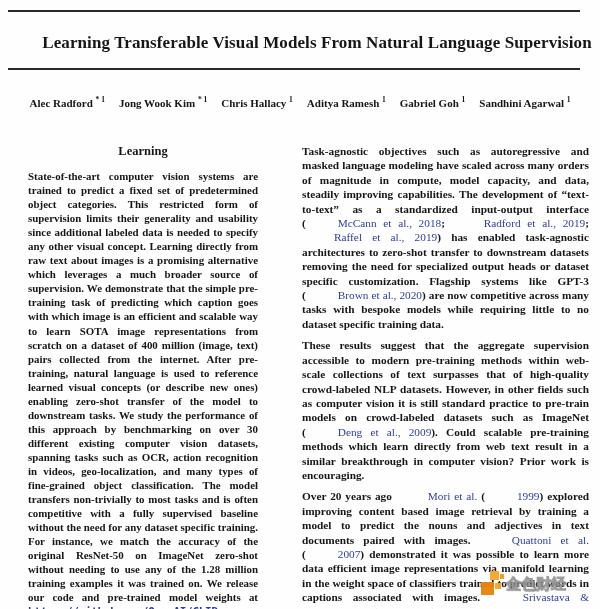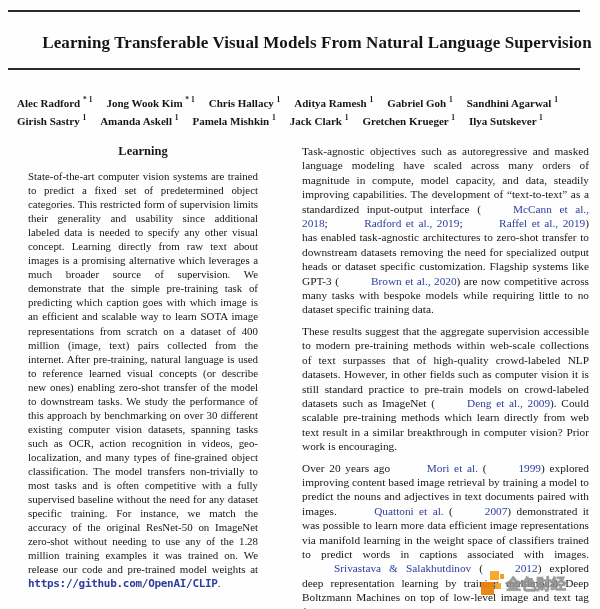--- a/index.html
+++ b/index.html
@@ -20,42 +20,42 @@
   .rule{position:absolute;left:8px;width:572px;background:var(--rule);}
   .rule-top{top:10px;height:1.5px;}
   .rule-mid{top:68px;height:2px;}
   .paper-title{
     position:absolute;top:33px;left:17px;width:600px;
     text-align:center;font-size:17px;font-weight:bold;
     letter-spacing:.1px;
   }
   .authors{
     position:absolute;top:92px;left:10px;width:580px;
-    font-size:11px;font-weight:bold;line-height:15px;
+    text-align:center;font-size:11px;font-weight:bold;line-height:15px;
   }
   .authors .author{white-space:nowrap;margin:0 7px;}
   .authors sup{font-size:7.5px;font-weight:bold;}
   .col-left{
     position:absolute;left:28px;top:144px;width:230px;
   }
   .abstract-heading{
     text-align:center;font-size:12.5px;font-weight:bold;
     margin-bottom:10px;
   }
   .abstract-body{
     font-size:10.9px;line-height:14.05px;text-align:justify;
     text-justify:inter-word;
   }
   .col-right{
     position:absolute;left:302px;top:144px;width:287px;
     font-size:11.3px;line-height:14.4px;text-align:justify;
     text-justify:inter-word;
   }
   .col-right p.body-par{margin-bottom:7px;}
-  .seg-plain{color:var(--ink);}
+  .seg-plain{color:var(--ink);font-weight:bold;}
   .seg-cite{color:var(--cite);padding-left:32px;}
   .seg-link{
     color:var(--cite);
     font-family:"DejaVu Sans Mono","Liberation Mono",monospace;
     font-size:11px;letter-spacing:-0.3px;font-weight:bold;
   }
   .watermark{
     position:absolute;left:481px;top:569px;width:120px;height:30px;
     display:flex;align-items:center;gap:2px;
     pointer-events:none;
@@ -74,21 +74,20 @@
 <body>
 
 <div class="rule rule-top"></div>
 
 <h1 class="paper-title">Learning Transferable Visual Models From Natural Language Supervision</h1>
 
 <div class="rule rule-mid"></div>
 
 <div class="authors">
   <div><span class="author">Alec Radford <sup>* 1</sup></span><span class="author">Jong Wook Kim <sup>* 1</sup></span><span class="author">Chris Hallacy <sup>1</sup></span><span class="author">Aditya Ramesh <sup>1</sup></span><span class="author">Gabriel Goh <sup>1</sup></span><span class="author">Sandhini Agarwal <sup>1</sup></span></div>
-  <div><span class="author">Girish Sastry <sup>1</sup></span><span class="author">Amanda Askell <sup>1</sup></span><span class="author">Pamela Mishkin <sup>1</sup></span><span class="author">Jack Clark <sup>1</sup></span><span class="author">Gretchen Krueger <sup>1</sup></span><span class="author">Ilya Sutskever <sup>1</sup></span></div>
 </div>
 
 <div class="col-left">
   <div class="abstract-heading">Learning</div>
   <p class="abstract-body"><span class="seg-plain">State-of-the-art computer vision systems are trained to predict a fixed set of predetermined object categories. This restricted form of supervision limits their generality and usability since additional labeled data is needed to specify any other visual concept. Learning directly from raw text about images is a promising alternative which leverages a much broader source of supervision. We demonstrate that the simple pre-training task of predicting which caption goes with which image is an efficient and scalable way to learn SOTA image representations from scratch on a dataset of 400 million (image, text) pairs collected from the internet. After pre-training, natural language is used to reference learned visual concepts (or describe new ones) enabling zero-shot transfer of the model to downstream tasks. We study the performance of this approach by benchmarking on over 30 different existing computer vision datasets, spanning tasks such as OCR, action recognition in videos, geo-localization, and many types of fine-grained object classification. The model transfers non-trivially to most tasks and is often competitive with a fully supervised baseline without the need for any dataset specific training. For instance, we match the accuracy of the original ResNet-50 on ImageNet zero-shot without needing to use any of the 1.28 million training examples it was trained on. We release our code and pre-trained model weights at </span><span class="seg-link">https://github.com/OpenAI/CLIP</span><span class="seg-plain">.</span></p>
 </div>
 
 <div class="col-right">
     <p class="body-par"><span class="seg-plain">Task-agnostic objectives such as autoregressive and masked language modeling have scaled across many orders of magnitude in compute, model capacity, and data, steadily improving capabilities. The development of “text-to-text” as a standardized input-output interface (</span><span class="seg-cite">McCann et al., 2018</span><span class="seg-plain">; </span><span class="seg-cite">Radford et al., 2019</span><span class="seg-plain">; </span><span class="seg-cite">Raffel et al., 2019</span><span class="seg-plain">) has enabled task-agnostic architectures to zero-shot transfer to downstream datasets removing the need for specialized output heads or dataset specific customization. Flagship systems like GPT-3 (</span><span class="seg-cite">Brown et al., 2020</span><span class="seg-plain">) are now competitive across many tasks with bespoke models while requiring little to no dataset specific training data.</span></p>
     <p class="body-par"><span class="seg-plain">These results suggest that the aggregate supervision accessible to modern pre-training methods within web-scale collections of text surpasses that of high-quality crowd-labeled NLP datasets. However, in other fields such as computer vision it is still standard practice to pre-train models on crowd-labeled datasets such as ImageNet (</span><span class="seg-cite">Deng et al., 2009</span><span class="seg-plain">). Could scalable pre-training methods which learn directly from web text result in a similar breakthrough in computer vision? Prior work is encouraging.</span></p>

